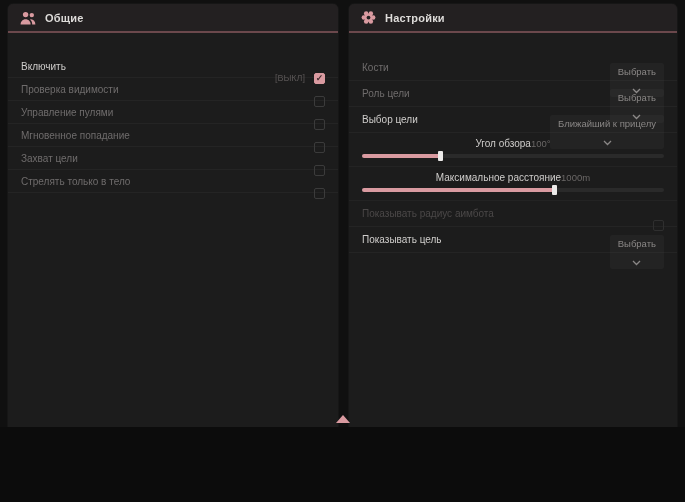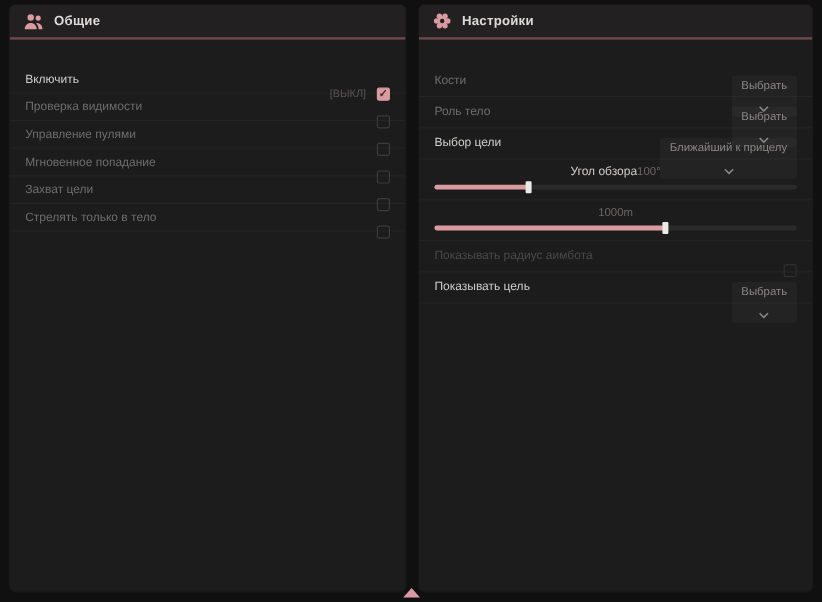--- a/index.html
+++ b/index.html
@@ -1,17 +1,17 @@
 <!DOCTYPE html>
 <html><head>
 <meta charset="utf-8">
 <style>
   html,body { margin:0; padding:0; background:#0c0c0c; }
   .page {
-    position:relative; width:685px; height:502px; background:#101010;
+    position:relative; width:685px; height:427px; background:#101010;
     font-family:"Liberation Sans", sans-serif; overflow:hidden;
   }
   .panel {
     position:absolute; top:4px; height:489px; background:#1c1c1c;
     border-radius:5px; overflow:hidden; box-shadow:0 0 0 1px #161616;
   }
   .panel-left  { left:8px;  width:330px; }
   .panel-right { left:349px; width:328px; }
   .panel-header {
     height:27px; background:#232021; border-bottom:2px solid #6b484c;
@@ -150,21 +150,21 @@
               <span class="dd-value">Выбрать</span>
               <span class="dd-chevron">
                 <svg width="9" height="6" viewBox="0 0 9 6">
                   <path d="M1 1l3.5 3.5L8 1" stroke="currentColor" stroke-width="1.3" fill="none"></path>
                 </svg>
               </span>
             </div>
           </div>
         </div>
         <div class="row">
-          <span class="lbl dim">Роль тело</span>
+          <span class="lbl dim">Роль цели</span>
           <div class="right-group">
             <div class="dropdown">
               <span class="dd-value">Выбрать</span>
               <span class="dd-chevron">
                 <svg width="9" height="6" viewBox="0 0 9 6">
                   <path d="M1 1l3.5 3.5L8 1" stroke="currentColor" stroke-width="1.3" fill="none"></path>
                 </svg>
               </span>
             </div>
           </div>
@@ -187,20 +187,21 @@
             <span class="lbl normal">Угол обзора</span>
             <span class="val">100°</span>
           </div>
           <div class="slider-track">
             <div class="slider-fill" style="width: 26%;"></div>
             <div class="slider-handle" style="left: 26%;"></div>
           </div>
         </div>
         <div class="row-slider">
           <div class="slider-top">
+            <span class="lbl normal">Максимальное расстояние</span>
             <span class="val">1000m</span>
           </div>
           <div class="slider-track">
             <div class="slider-fill" style="width: 64%;"></div>
             <div class="slider-handle" style="left: 64%;"></div>
           </div>
         </div>
         <div class="row">
           <span class="lbl disabled">Показывать радиус аимбота</span>
           <div class="right-group">

